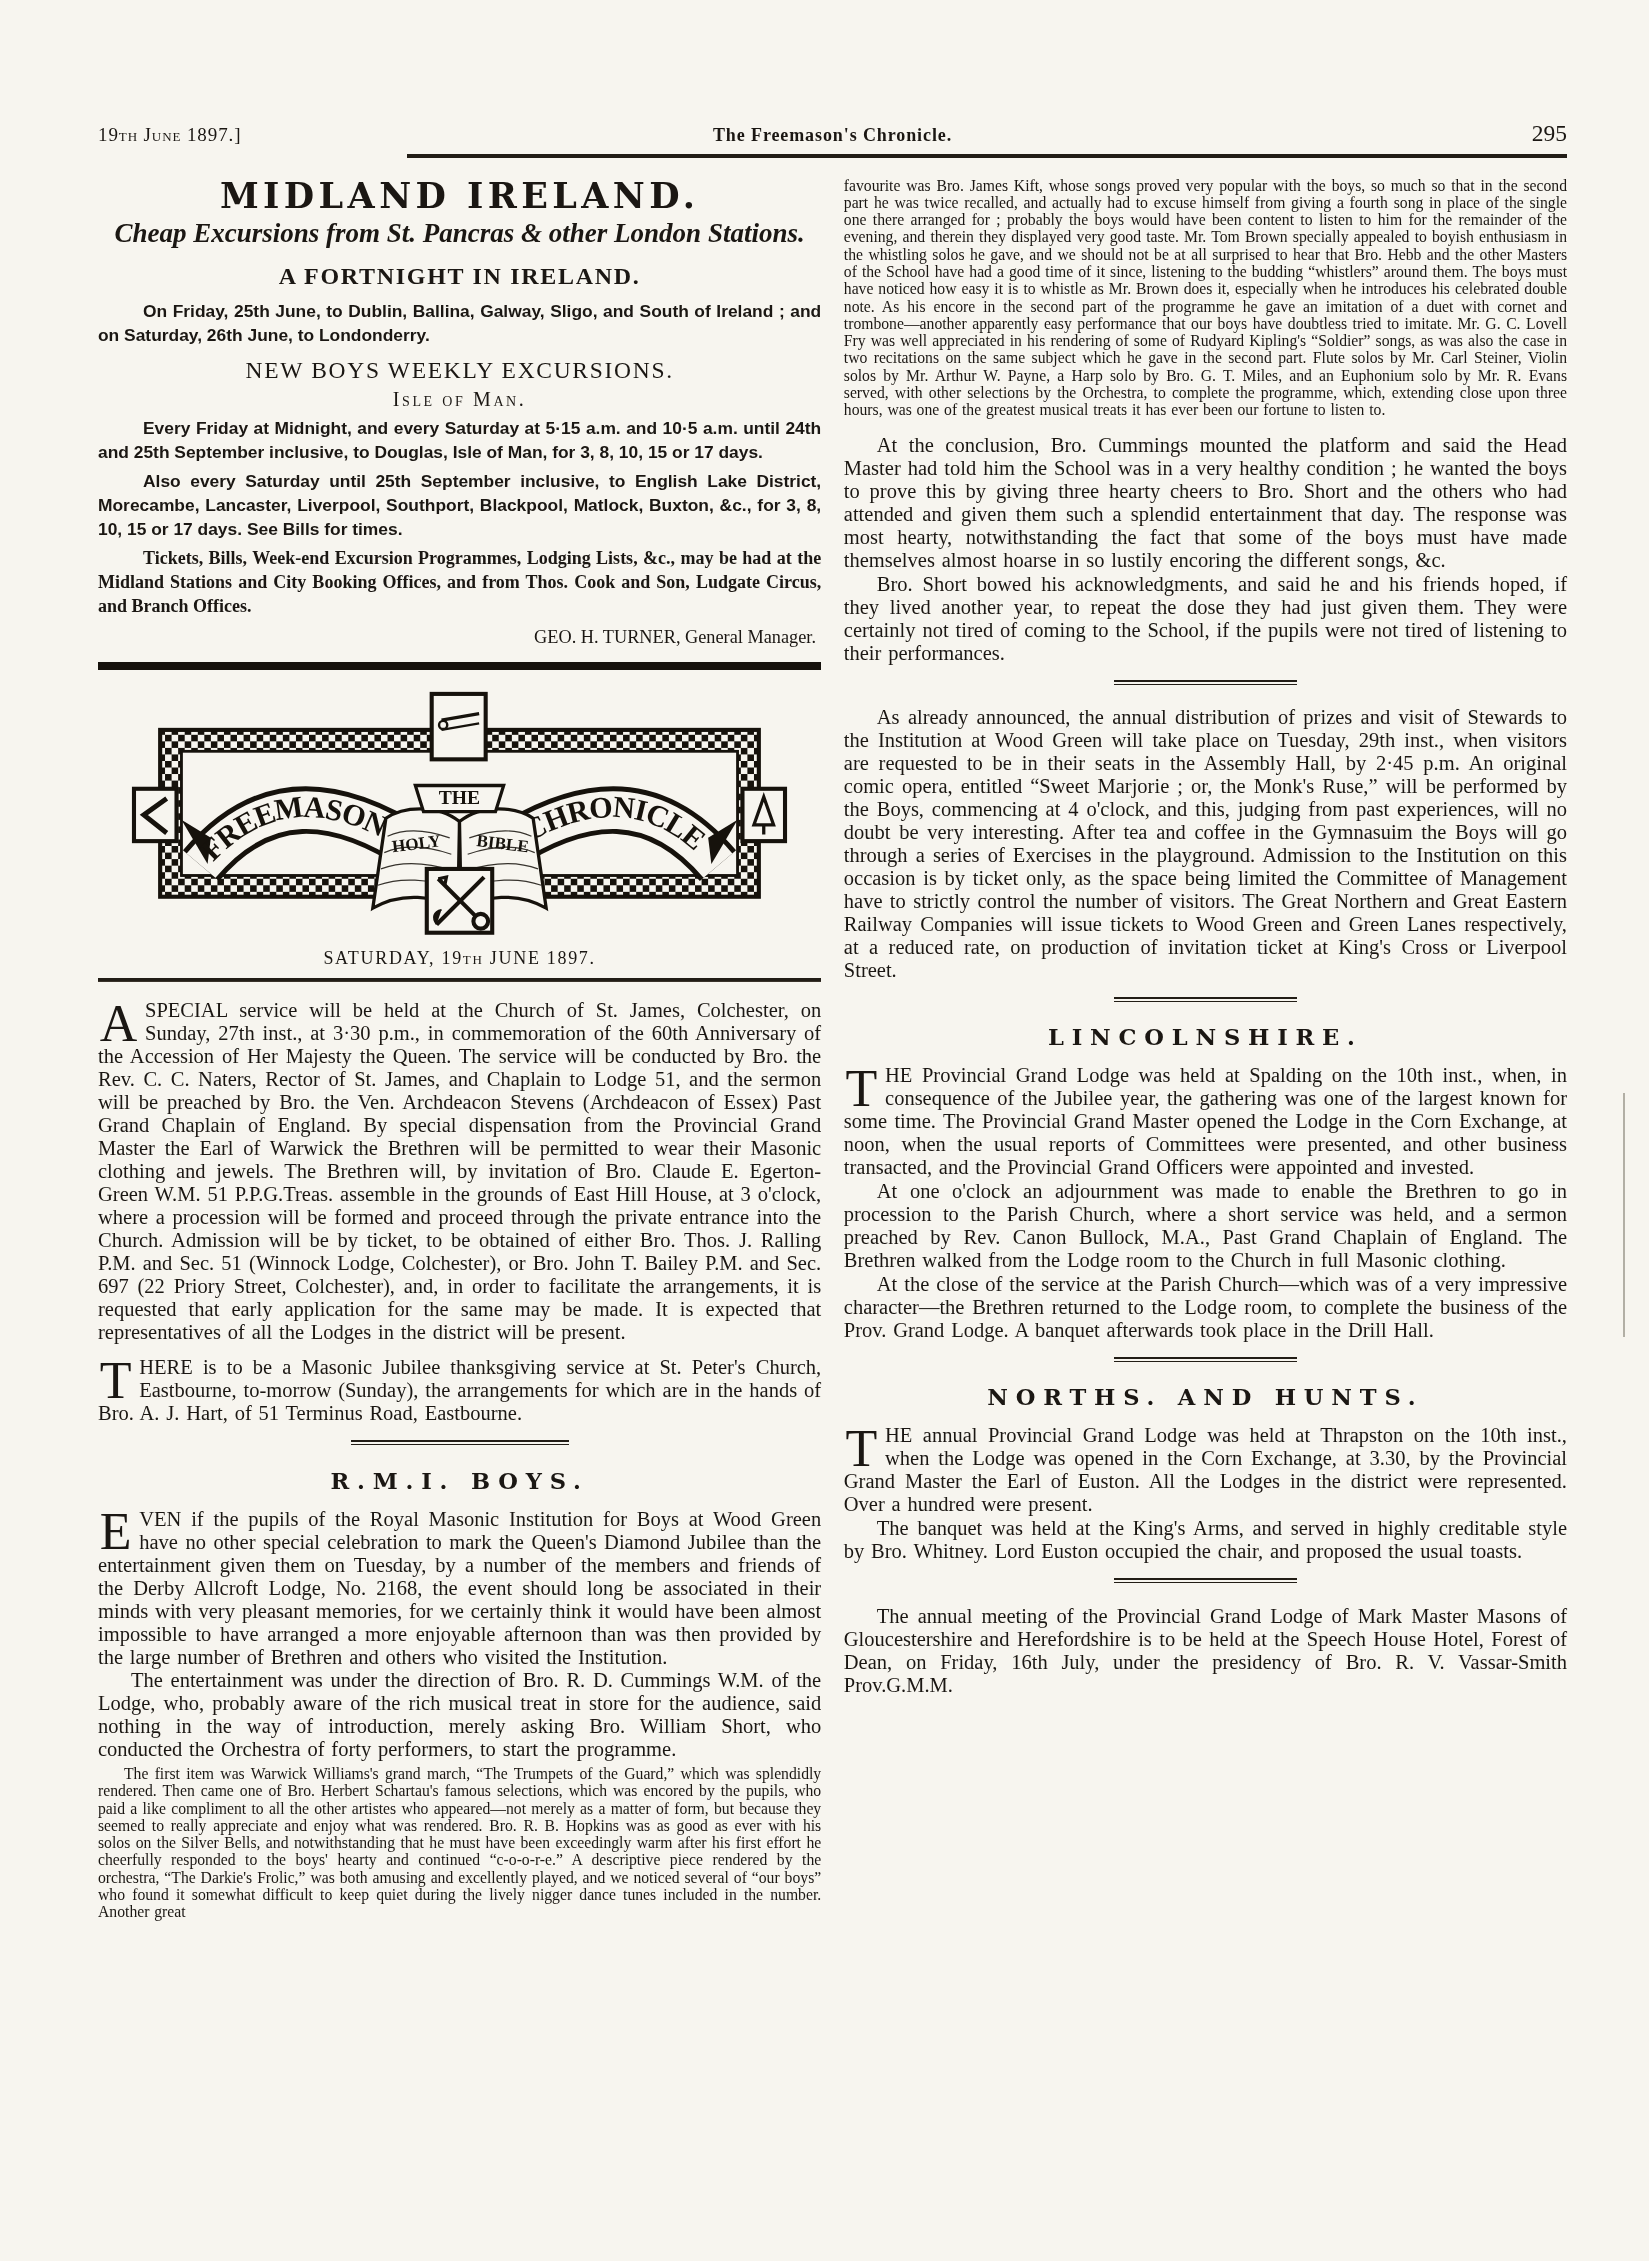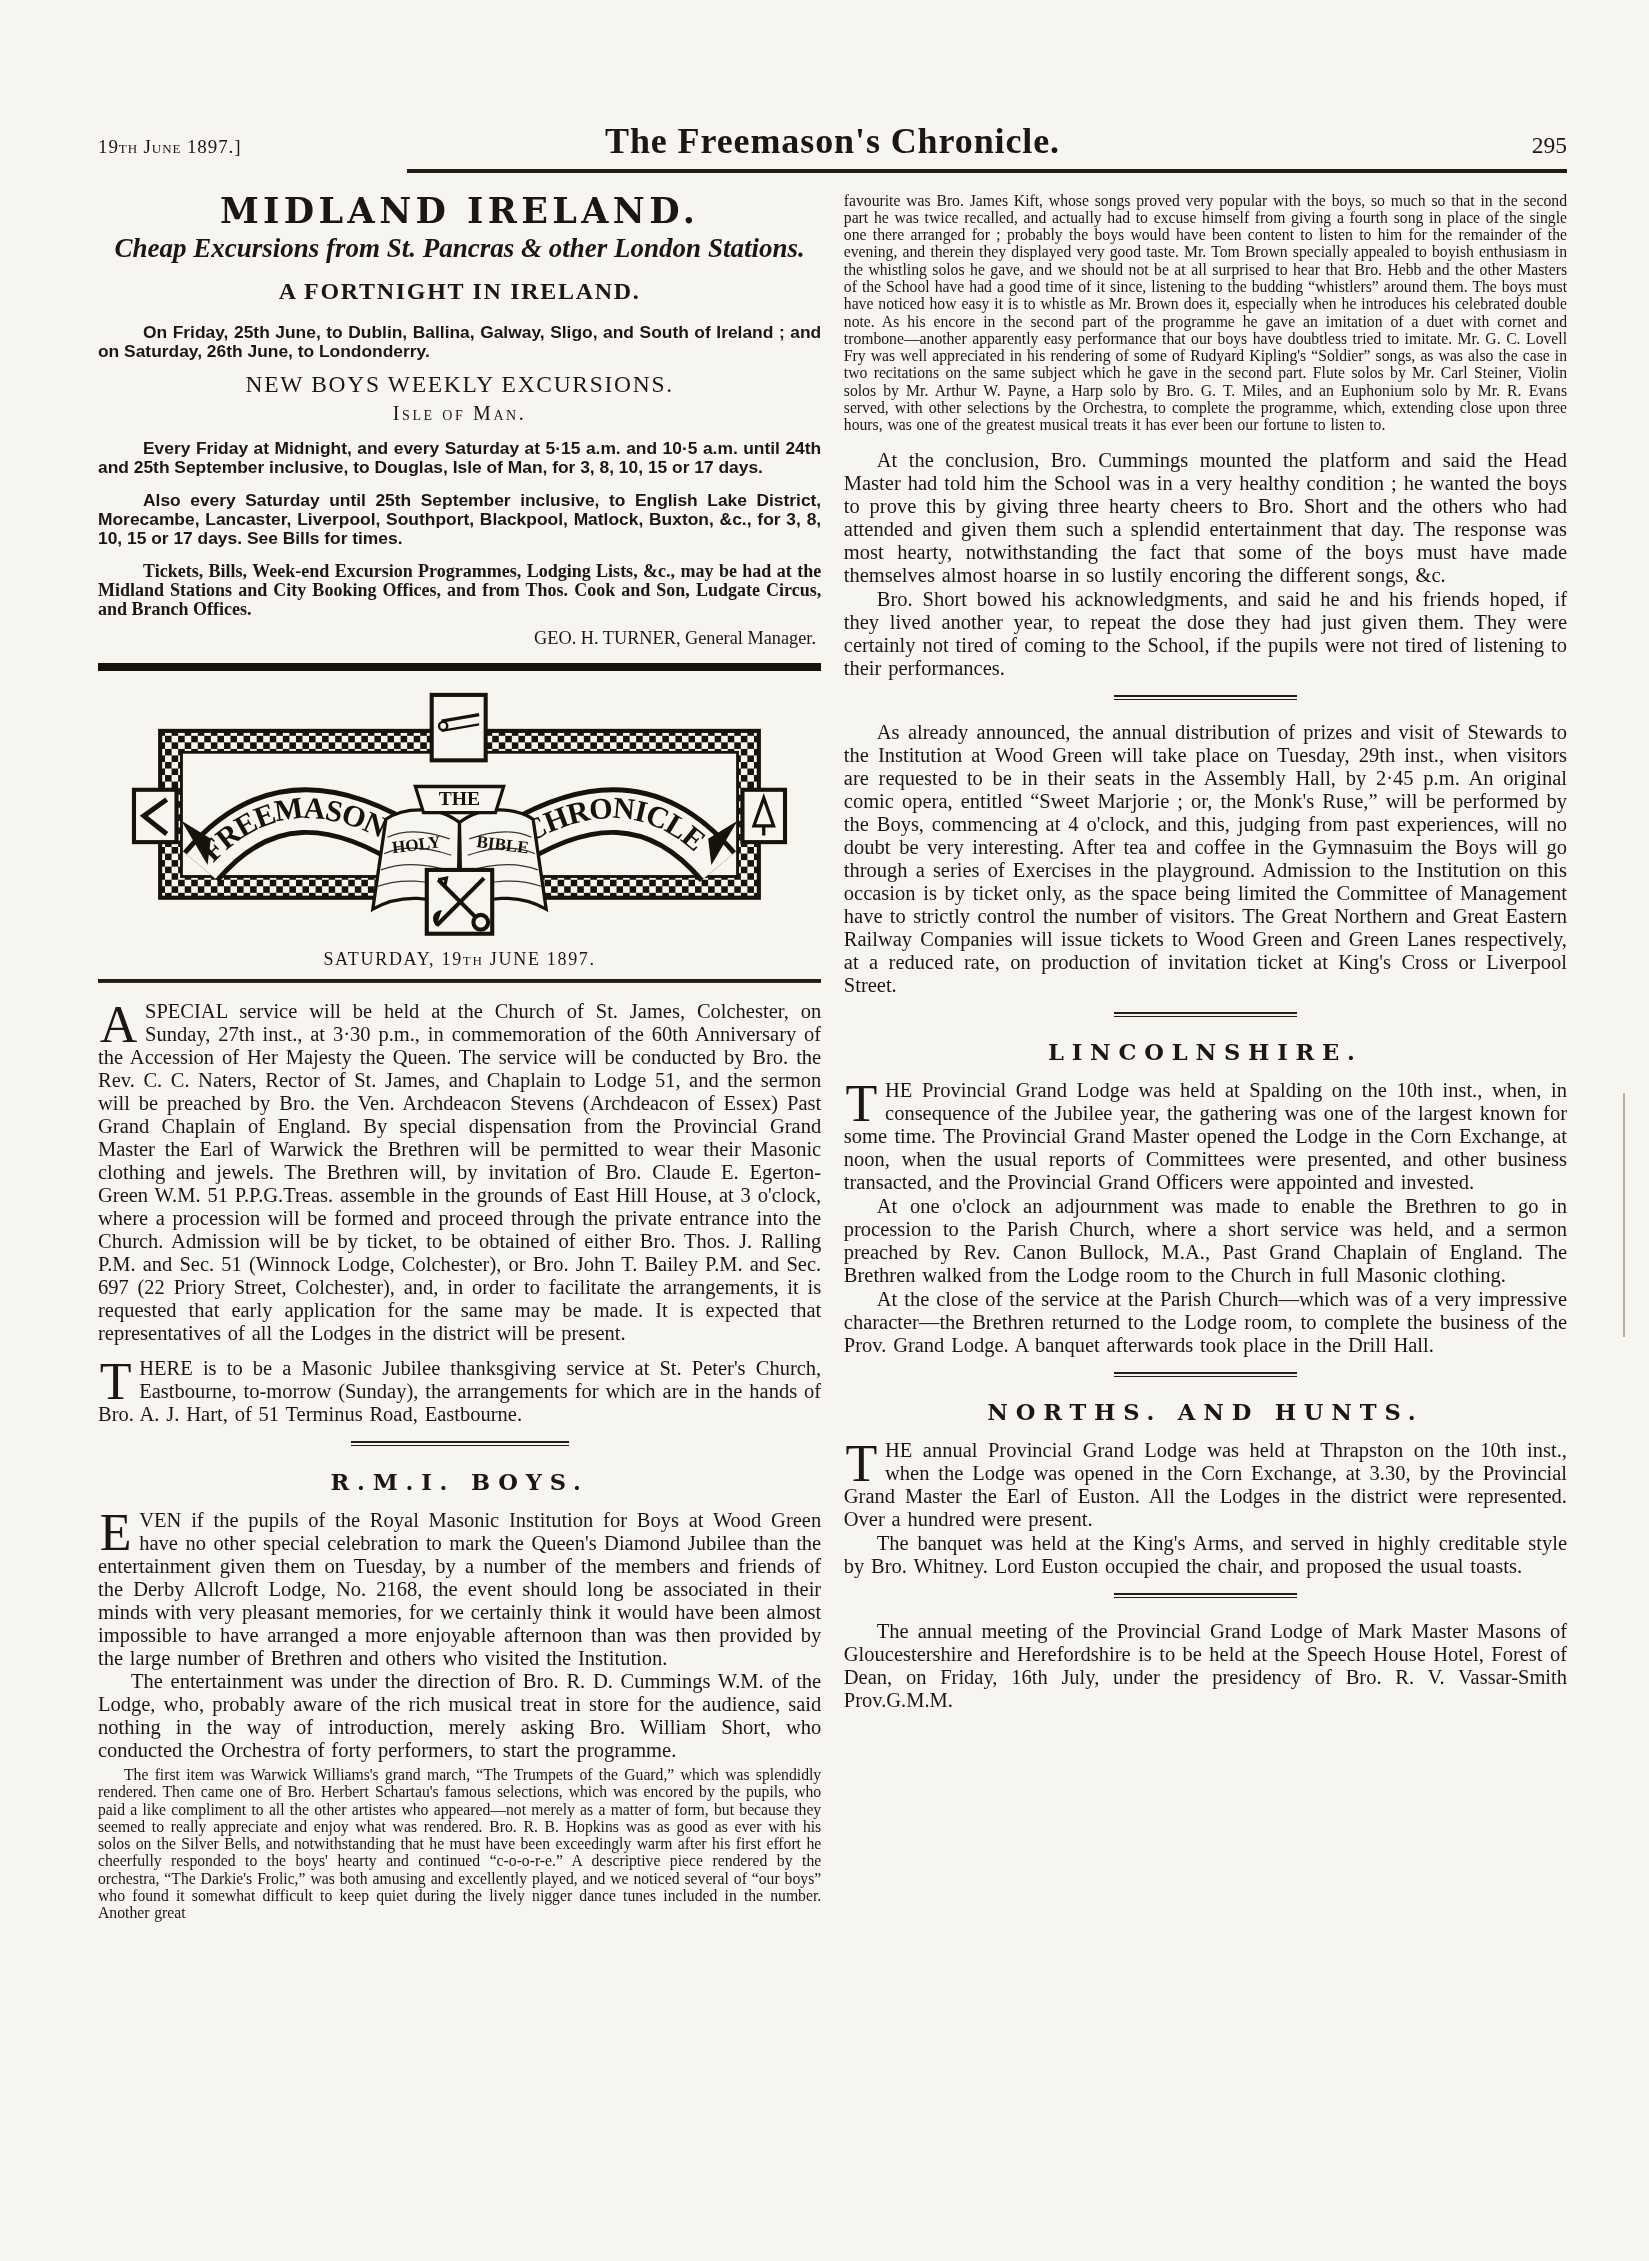--- a/index.html
+++ b/index.html
@@ -8,34 +8,34 @@
     background:#f7f5ef;
     color:#1b1713;
     font-family:"Liberation Serif", serif;
     position:relative;overflow:hidden;
   }
   .sheet{position:absolute;inset:0;padding:120px 82px 0 98px;box-sizing:border-box;}
 
   
   .runhead{display:flex;align-items:baseline;gap:35px;}
   .rh-date{width:279px;font-size:19px;font-variant:small-caps;letter-spacing:0.9px;}
-  .rh-title{flex:1;text-align:center;font-size:36px;font-weight:bold;letter-spacing:0.9px;}
+  .rh-title{flex:1;text-align:center;font-size:18px;font-weight:bold;letter-spacing:0.9px;}
   .rh-page{width:279px;text-align:right;font-size:23.5px;}
   .rh-rule{height:3.5px;background:#221d16;width:79%;margin:7px 0 19px auto;}
 
   
   .columns{display:flex;gap:22.6px;}
   .col{width:724px;}
 
   
   .ad{text-align:center;}
   .ad-title{font-family:"DejaVu Serif", serif;font-size:35px;font-weight:bold;letter-spacing:4.4px;line-height:38px;}
   .ad-sub{font-size:27px;font-weight:bold;font-style:italic;line-height:31px;margin-top:3.5px;}
   .ad-fortnight{font-size:24px;font-weight:bold;letter-spacing:1.7px;line-height:35px;margin-top:10.4px;}
-  .ad-par{font-family:"Liberation Sans", sans-serif;font-weight:bold;font-size:17.4px;line-height:19px;text-align:justify;text-indent:45px;margin-top:14px;}
+  .ad-par{font-family:"Liberation Sans", sans-serif;font-weight:bold;font-size:17.4px;line-height:24px;text-align:justify;text-indent:45px;margin-top:5px;}
   .ad-par.serif{font-family:"Liberation Serif", serif;font-size:18px;}
   .ad-weekly{font-size:23.5px;letter-spacing:1.7px;line-height:28px;margin-top:8.7px;}
   .ad-isle{font-size:20px;font-variant:small-caps;letter-spacing:2.6px;line-height:23.5px;margin-top:3.5px;}
   .ad-sig{text-align:right;font-size:18.3px;margin-top:8.7px;padding-right:5.2px;}
   .thick-rule{height:7px;background:#16120c;border-bottom:1.7px solid #16120c;margin-top:14px;}
 
   
   .masthead{margin-top:19px;text-align:center;}
   .date-line{text-align:center;font-size:18px;font-variant:small-caps;letter-spacing:1.7px;margin-top:8.7px;}
   .mid-rule{height:2.6px;background:#221d16;border-bottom:0.9px solid #3a332a;margin:8.7px 0 17.4px;}

